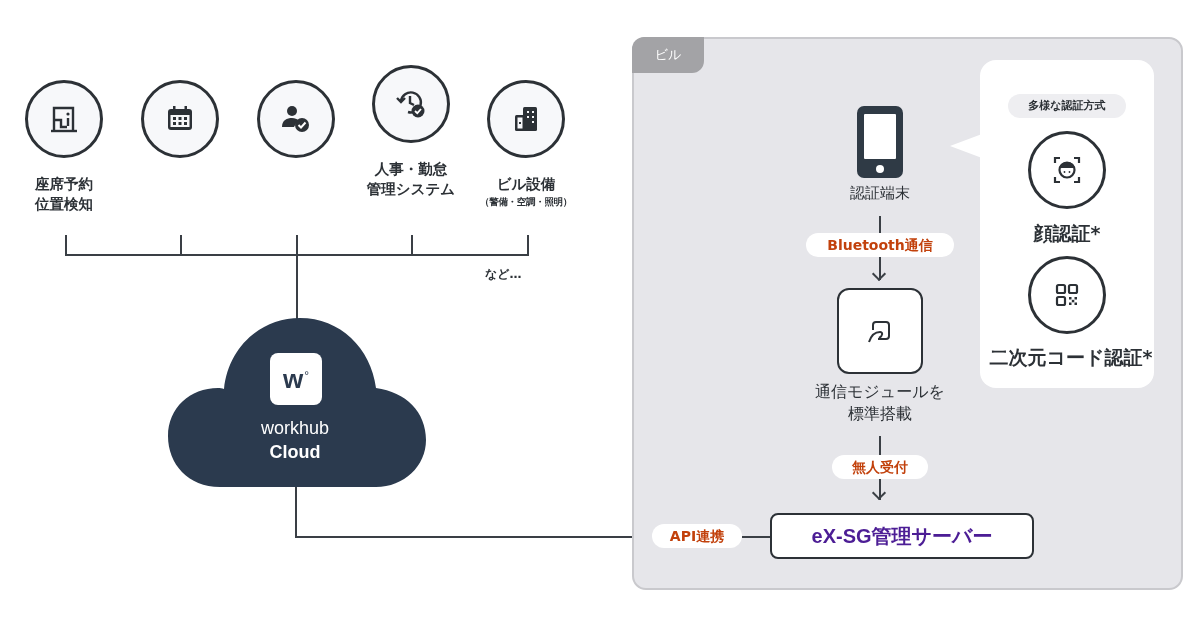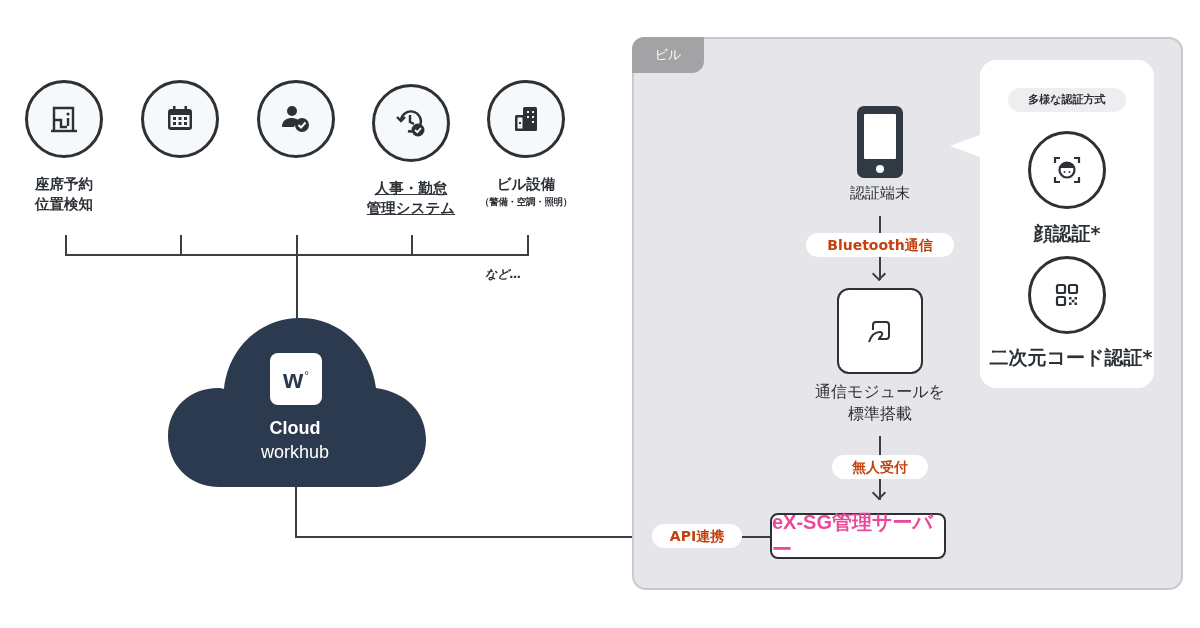--- a/index.html
+++ b/index.html
@@ -11,21 +11,21 @@
   .svc-circle {
     width: 78px; height: 78px; border-radius: 50%;
     border: 3px solid #2c3136; background: #f7f8fa;
     margin: 0 auto; display: flex; align-items: center; justify-content: center;
   }
   .svc-label { margin-top: 16px; font-size: 14.5px; line-height: 20px; color: #2c3136; font-weight: bold; }
   .svc-sub { font-size: 9.5px; line-height: 16px; color: #2c3136; letter-spacing: -0.3px; }
 
   .line { position: absolute; background: #3a3f45; }
 
-  .etc { position: absolute; left: 485px; top: 266px; font-size: 12px; color: #2c3136; font-weight: bold; font-style: italic; }
+  .etc { position: absolute; left: 485px; top: 266px; font-size: 12px; color: #2c3136; font-weight: bold; }
 
   
   .cloud { position: absolute; left: 168px; top: 312px; width: 260px; height: 175px; }
   .cloud-logo {
     position: absolute; left: 270px; top: 353px; width: 52px; height: 52px;
     background: #fff; border-radius: 8px; display: flex; align-items: center; justify-content: center;
     font-family: "Liberation Sans", sans-serif; font-size: 26px; font-weight: bold; color: #2b3a4e;
   }
   .cloud-logo sup { font-size: 12px; margin-left: 1px; position: relative; top: -3px; font-weight: normal; }
   .cloud-text {
@@ -63,37 +63,37 @@
     border-right: 2px solid #3a3f45; border-bottom: 2px solid #3a3f45; transform: rotate(45deg);
   }
 
   .module {
     position: absolute; left: 837px; top: 288px; width: 86px; height: 86px;
     background: #fff; border: 2px solid #2c3136; border-radius: 12px;
     display: flex; align-items: center; justify-content: center;
   }
 
   .server {
-    position: absolute; left: 770px; top: 513px; width: 176px; height: 46px;
+    position: absolute; left: 770px; top: 513px; width: 264px; height: 46px;
     background: #fff; border: 2px solid #2c3136; border-radius: 8px;
-    font-size: 20px; font-weight: bold; color: #ec4899; display: flex; align-items: center; justify-content: center;
+    font-size: 20px; font-weight: bold; color: #4c1d95; display: flex; align-items: center; justify-content: center;
     font-family: "Liberation Sans", "DejaVu Sans", sans-serif;
   }
 
   
   .auth-panel {
     position: absolute; left: 980px; top: 60px; width: 174px; height: 328px;
     background: #ffffff; border-radius: 16px;
   }
   .auth-pointer {
     position: absolute; left: 950px; top: 134px; width: 0; height: 0;
     border-top: 12px solid transparent; border-bottom: 12px solid transparent; border-right: 32px solid #ffffff;
   }
   .auth-title {
-    position: absolute; left: 1008px; top: 88px; width: 118px; height: 24px;
+    position: absolute; left: 1008px; top: 94px; width: 118px; height: 24px;
     background: #eeeef1; border-radius: 12px; font-size: 11px; text-align: center; line-height: 24px; color: #2c3136; font-weight: bold;
   }
   .auth-circle {
     position: absolute; width: 78px; height: 78px; border-radius: 50%;
     border: 3px solid #2c3136; background: #fff; display: flex; align-items: center; justify-content: center;
   }
   .auth-label { position: absolute; width: 174px; left: 980px; text-align: center; font-size: 19px; color: #2c3136; font-weight: bold; }
 </style>
 </head>
 <body>
@@ -137,21 +137,21 @@
   <div class="svc-circle">
     <svg width="32" height="32" viewBox="0 0 32 32">
       <circle cx="12" cy="8" r="5" fill="#2c3136"></circle>
       <path d="M2 24 C2 17 7 15 12 15 C15 15 17 16 18 17 L14 24 Z" fill="#2c3136"></path>
       <circle cx="22" cy="22" r="7" fill="#2c3136"></circle>
       <path d="M18.5 22 L21 24.5 L25.5 19.5" stroke="#fff" stroke-width="2" fill="none"></path>
     </svg>
   </div>
 </div>
 
-<div class="svc" style="left:356px; top:84px;text-decoration:underline;">
+<div class="svc" style="left:356px; top:65px;">
   <div class="svc-circle">
     <svg width="32" height="32" viewBox="0 0 32 32" fill="none">
       <path d="M6 13 A10 10 0 1 1 13 24" stroke="#2c3136" stroke-width="2.4"></path>
       <path d="M2 10 L6 14 L10 10" stroke="#2c3136" stroke-width="2.4"></path>
       <path d="M15 8 V15 L19 17" stroke="#2c3136" stroke-width="2.4"></path>
       <circle cx="23" cy="23" r="6.5" fill="#2c3136"></circle>
       <path d="M20 23 L22.3 25.2 L26 21" stroke="#fff" stroke-width="1.8"></path>
     </svg>
   </div>
   <div class="svc-label">
@@ -195,22 +195,22 @@
 <div class="line" style="left:295px; top:536px; width:360px; height:2px;"></div>
 
 <svg class="cloud" viewBox="0 0 260 175">
   <path d="M52 175 C20 175 0 152 0 124 C0 96 22 76 50 76 C52 76 54 76 56 77 C60 36 92 6 132 6 C172 6 203 36 208 76 C238 80 258 100 258 128 C258 154 236 175 208 175 Z" fill="#2b3a4e"></path>
 </svg>
 <div class="cloud-logo">
   <span>w</span>
     <sup>°</sup>
 </div>
 <div class="cloud-text">
+  <div>workhub</div>
   <div style="font-weight:bold;">Cloud</div>
-  <div>workhub</div>
 </div>
 
 <div class="building"></div>
 <div class="building-tab">ビル</div>
 
 <div class="phone">
   <div class="phone-screen"></div>
   <div class="phone-btn"></div>
 </div>
 <div class="center-label" style="left:820px; top:183px; width:120px;">認証端末</div>

